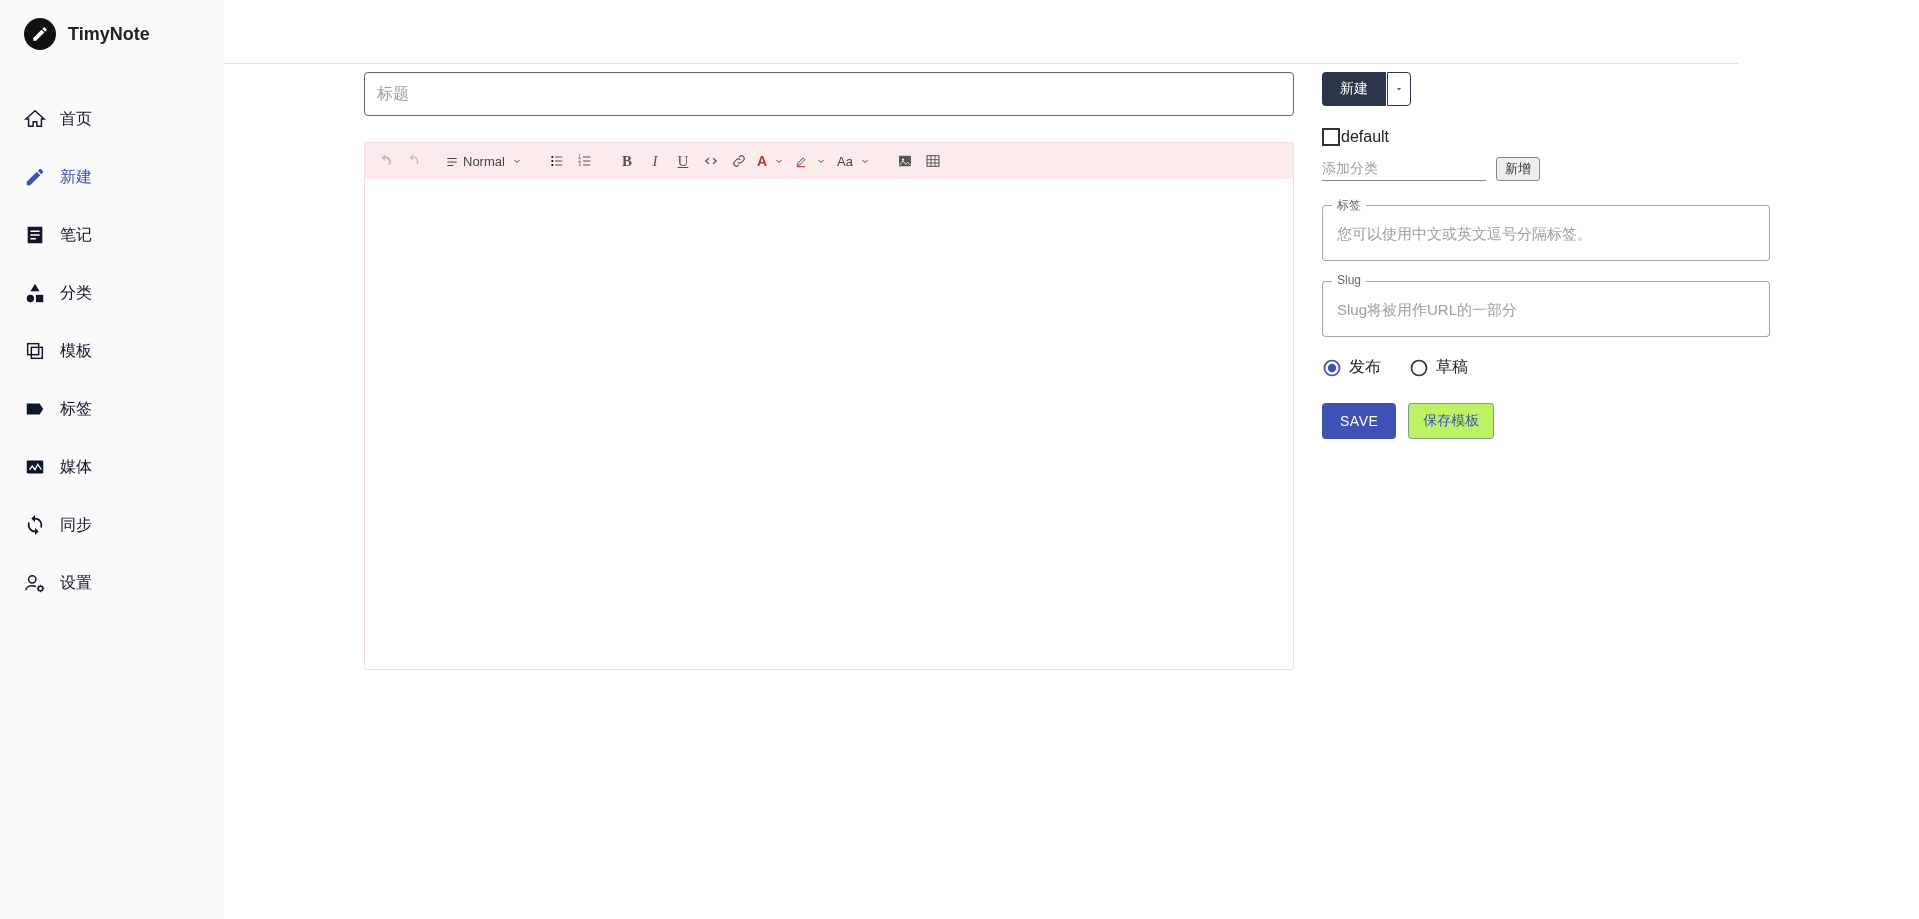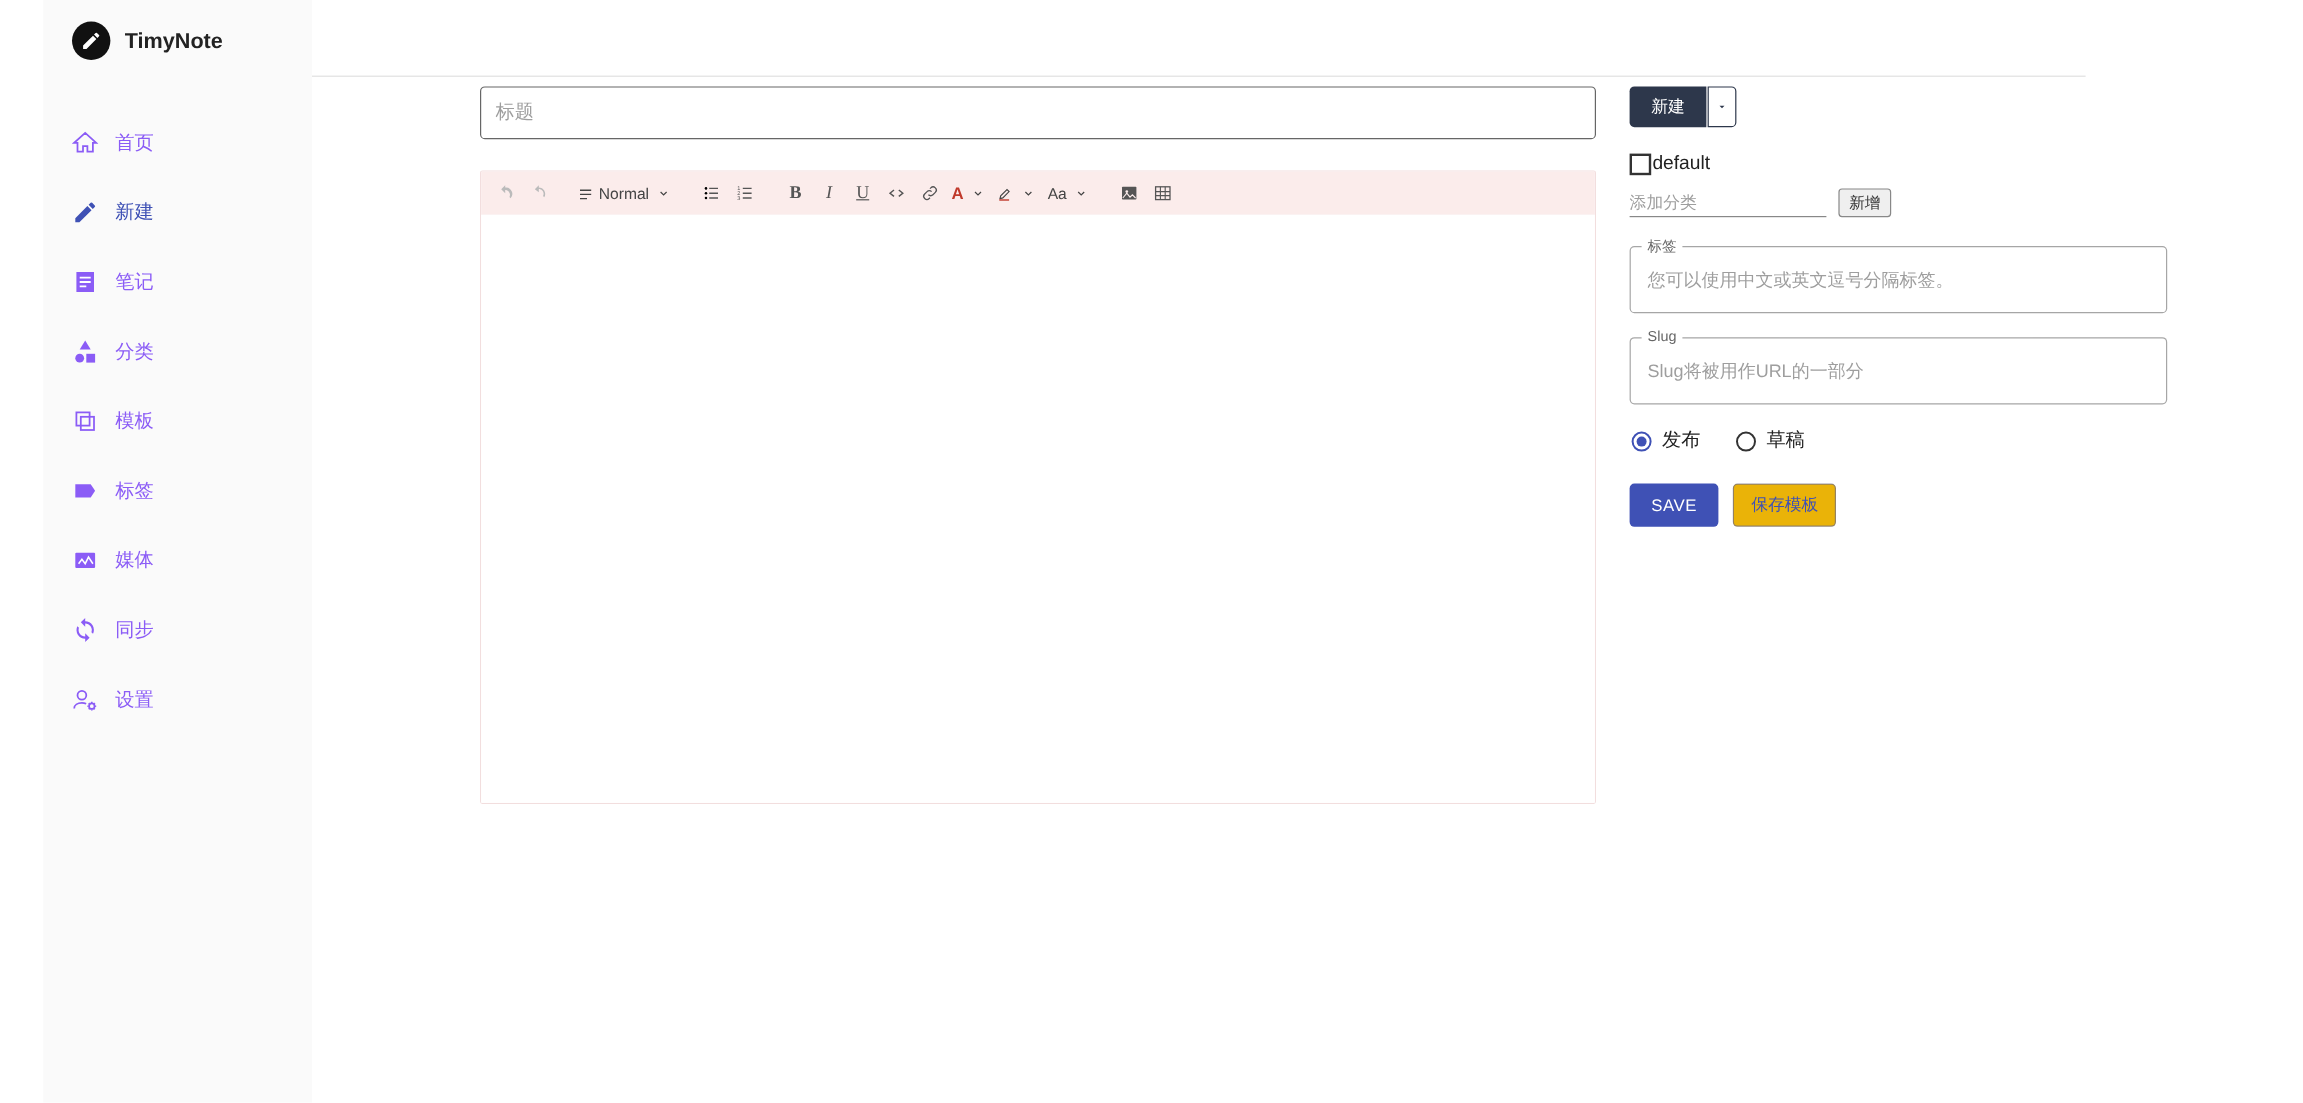--- a/index.html
+++ b/index.html
@@ -2,21 +2,21 @@
 <html><head>
 <meta charset="utf-8">
 <style>
 * { box-sizing: border-box; margin: 0; padding: 0; }
 body {
   font-family: "Helvetica Neue", Arial, "PingFang SC", "Hiragino Sans GB", "Microsoft YaHei", sans-serif;
   font-size: 14px;
   color: #212121;
   background: #fff;
 }
-.app { display: flex; width: 1738px; height: 919px; padding-left: 36px; }
+.app { display: flex; width: 1738px; height: 919px; }
 
 
 .sidebar {
   width: 224px;
   flex: 0 0 224px;
   background: #fafafa;
   height: 100%;
   padding: 18px 0 0 0;
 }
 .brand {
@@ -39,21 +39,21 @@
   font-weight: 700;
   color: #222;
 }
 .nav { padding-top: 22px; }
 .nav-item {
   display: flex;
   align-items: center;
   height: 58px;
   padding: 0 24px;
   cursor: pointer;
-  color: #8b5cf6;
+  color: #0f172a;
   font-size: 16px;
 }
 .nav-item.active { color: #3f51b5; }
 .nav-item .nav-icon {
   width: 22px;
   height: 22px;
   margin-right: 14px;
   display: flex;
   align-items: center;
   justify-content: center;
@@ -279,21 +279,21 @@
   background: #3f51b5;
   color: #fff;
   border: none;
   border-radius: 4px;
   padding: 8px 18px;
   font-size: 14px;
   cursor: pointer;
   letter-spacing: 0.5px;
 }
 .save-tpl-btn {
-  background: #eab308;
+  background: #bef264;
   color: #3f51b5;
   border: 1px solid rgba(63,81,181,0.5);
   border-radius: 4px;
   padding: 8px 14px;
   font-size: 14px;
   cursor: pointer;
 }
 </style>
 </head>
 <body>

